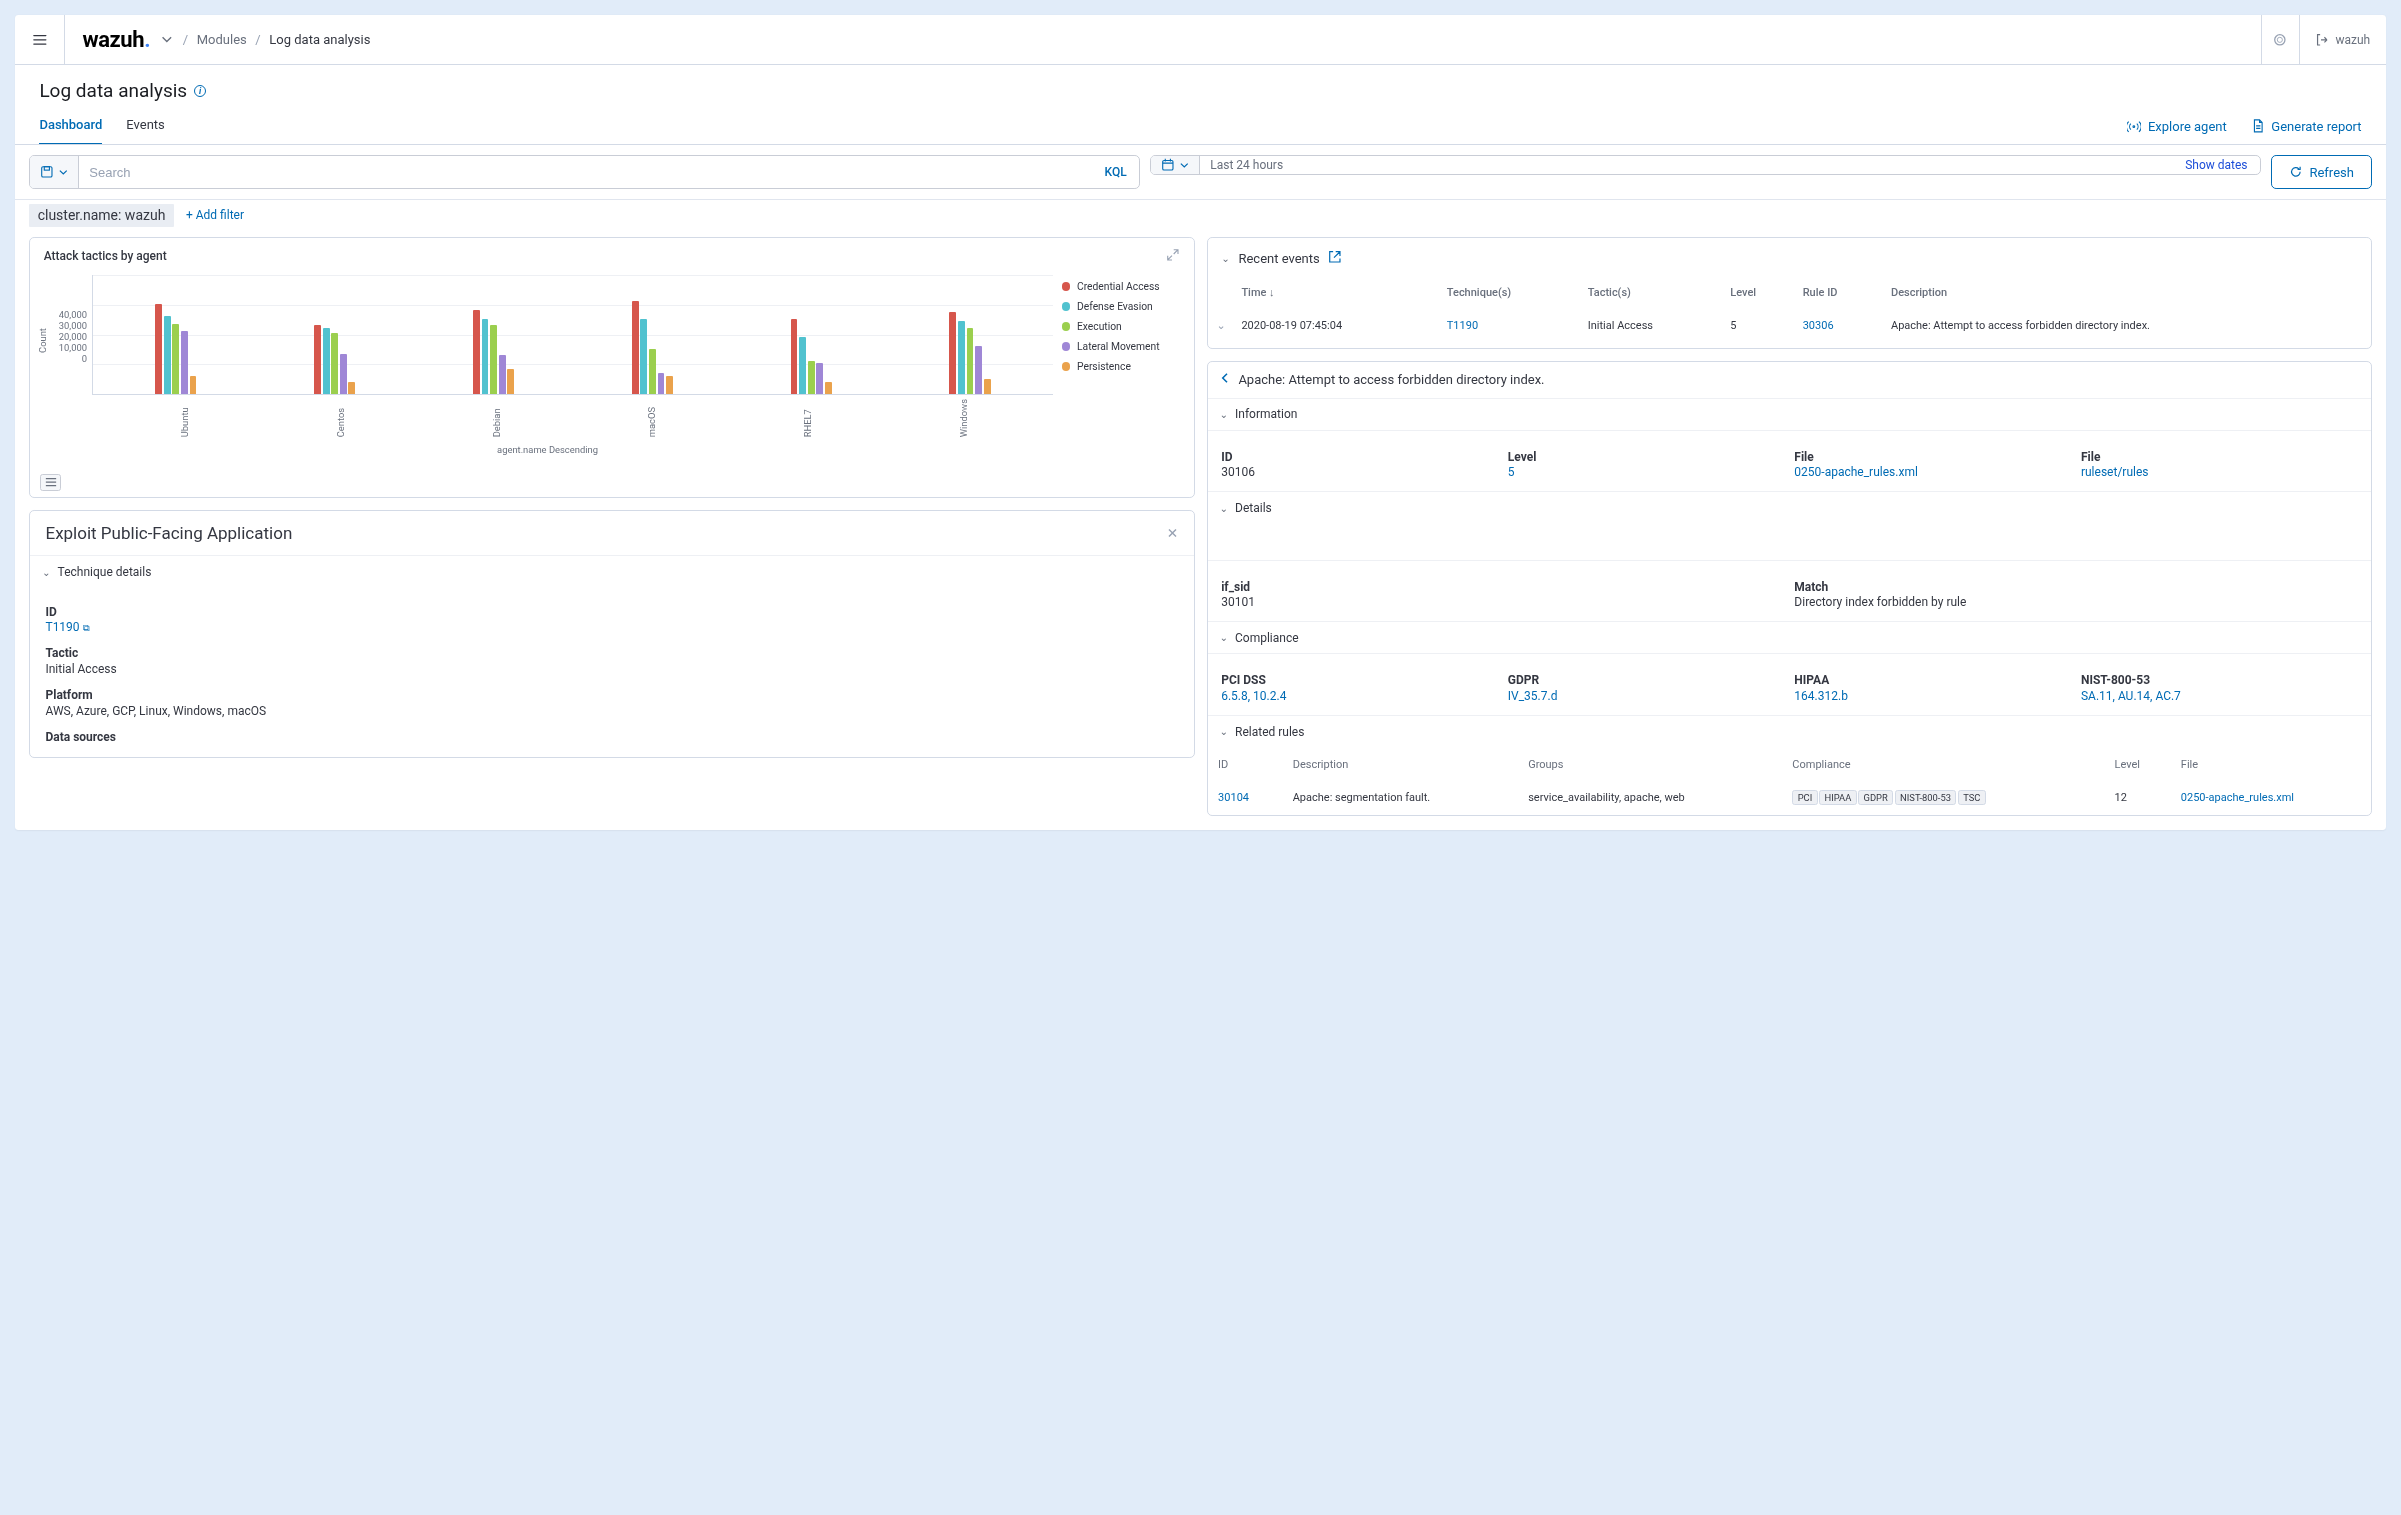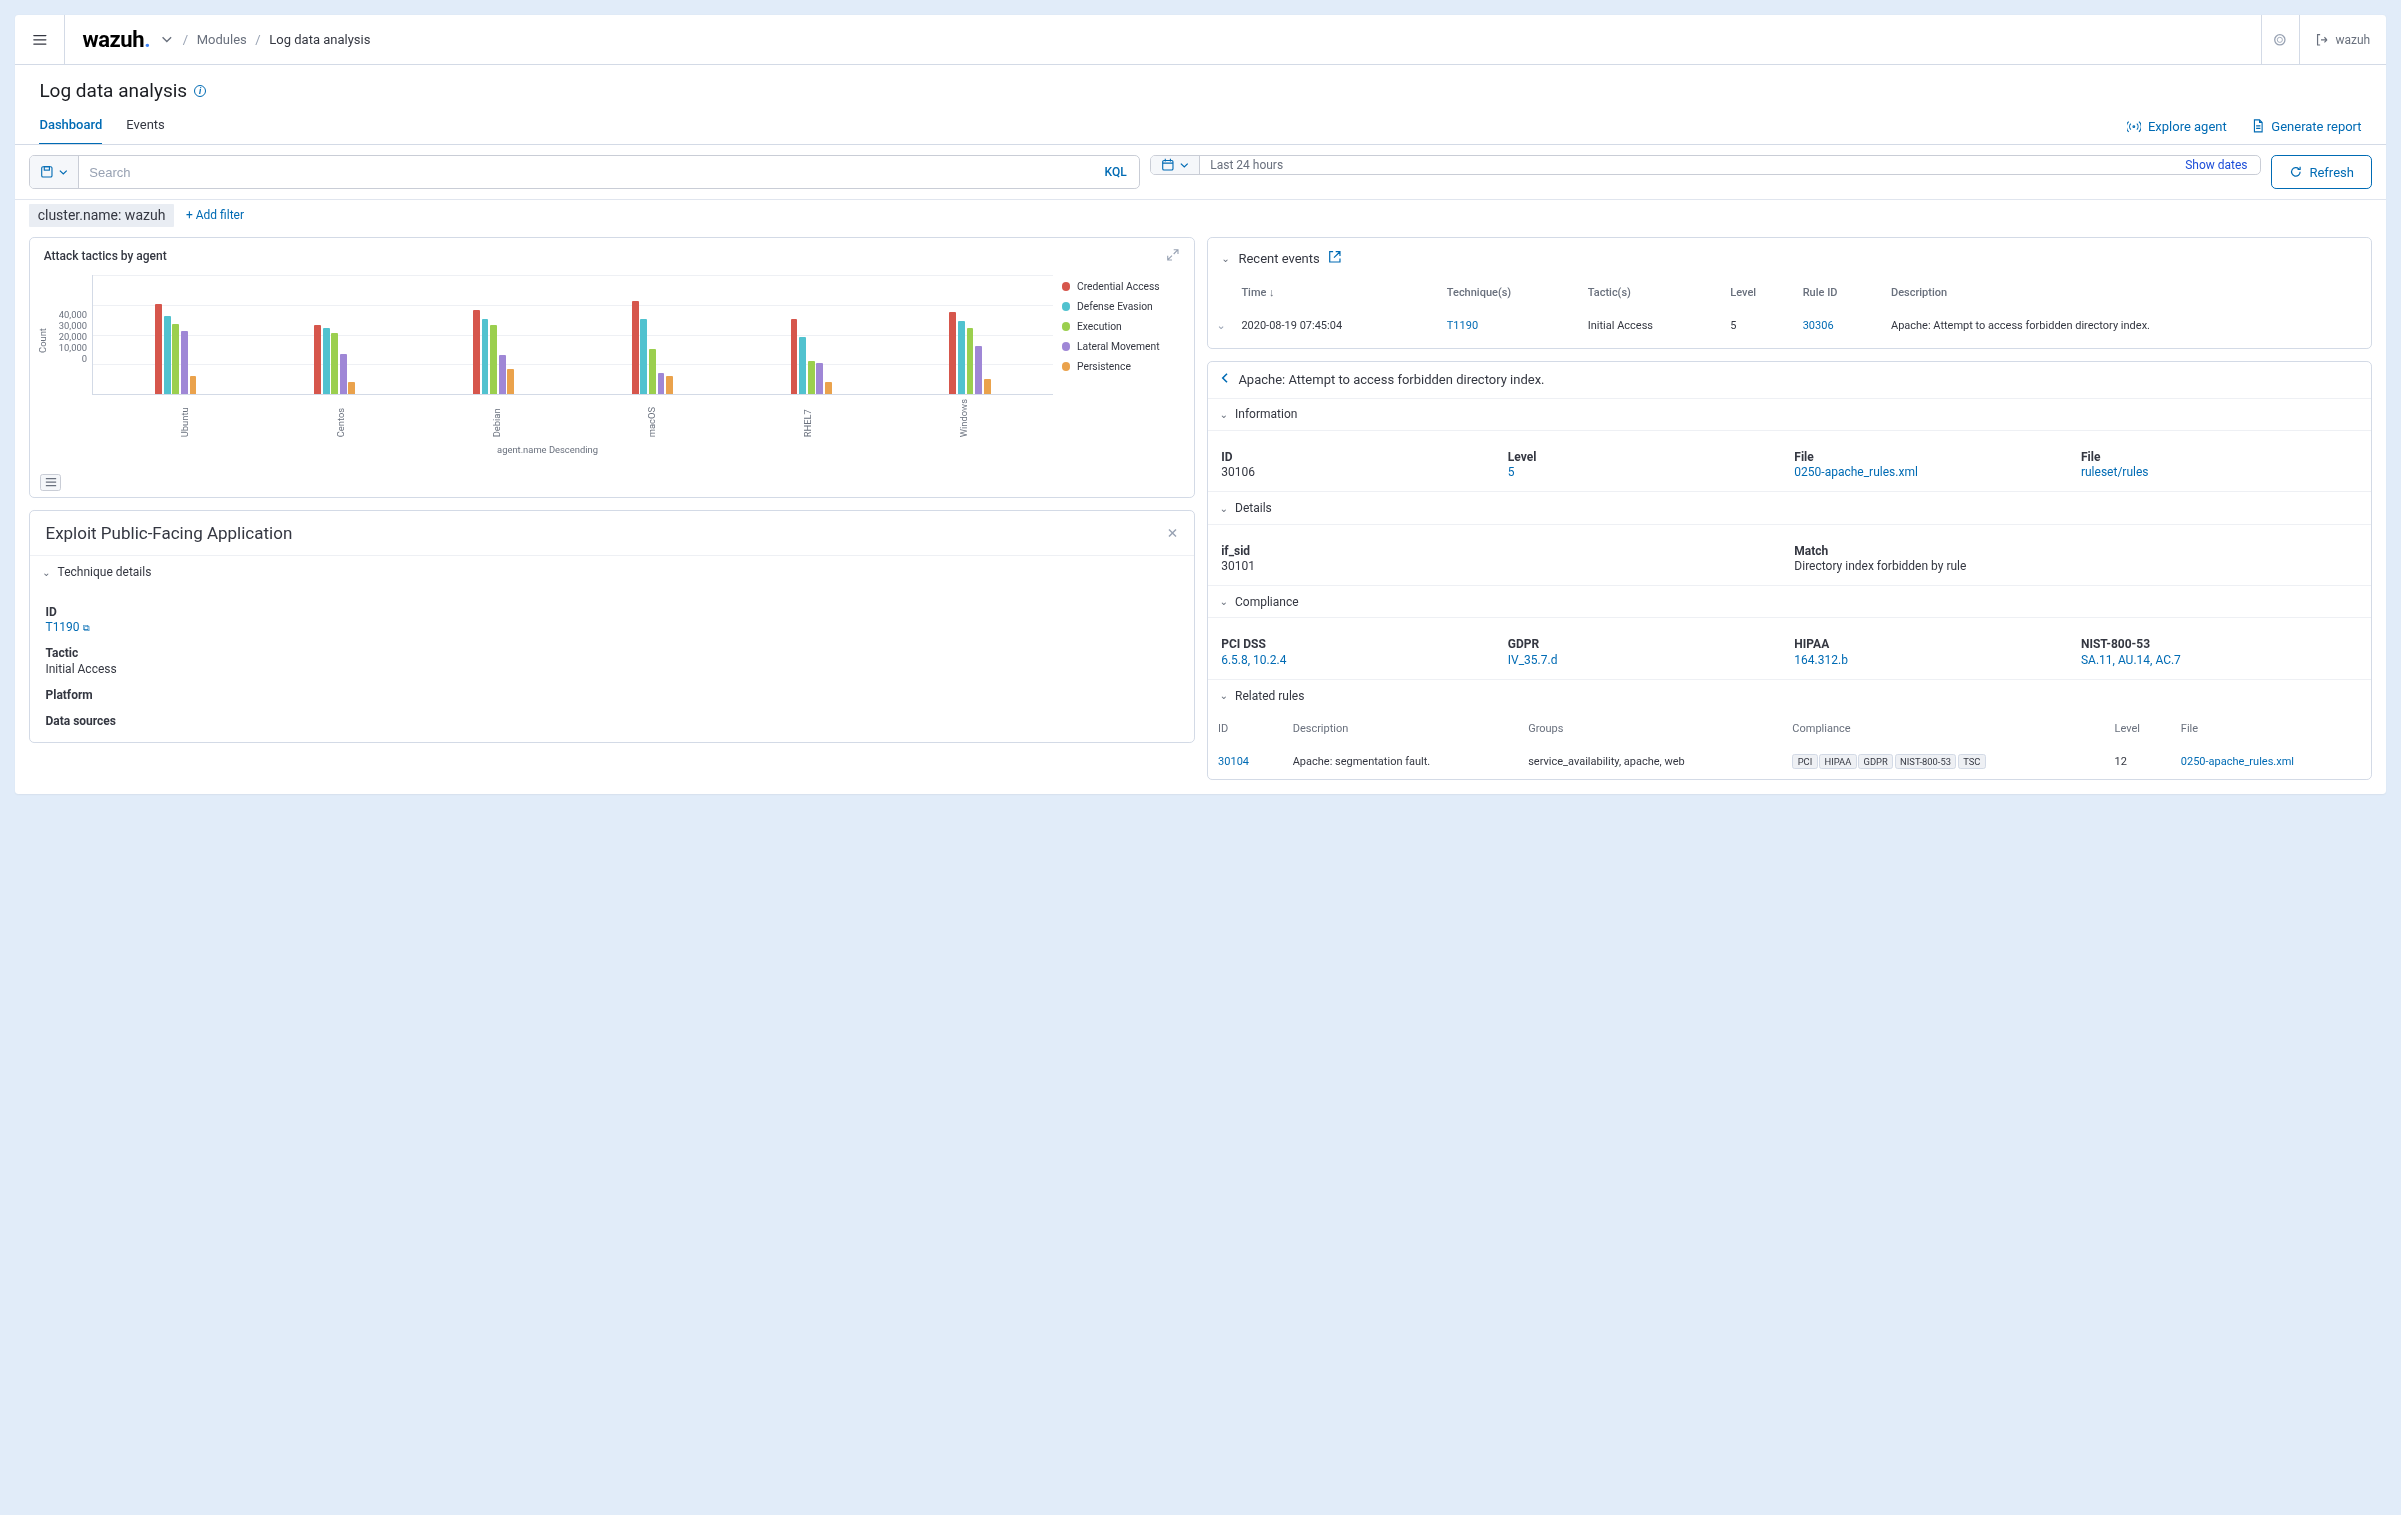--- a/index.html
+++ b/index.html
@@ -69,21 +69,21 @@
 .link { color:#006bb4; cursor:pointer; }
 .ext-icon { display:inline-block; margin-left:3.4px; font-size:9.4px; }
 .recent-head { display:flex; align-items:center; gap:8.6px; padding:12px 13.7px; font-size:13px; }
 .recent-table { width:100%; font-size:11px; }
 .recent-table th { text-align:left; font-weight:500; color:#69707d; padding:5.1px 6.9px; font-size:11px; }
 .recent-table td { padding:13.7px 6.9px; vertical-align:middle; }
 .chevron-cell { color:#98a2b3; cursor:pointer; width:17px; text-align:center; }
 .back-row { display:flex; align-items:center; gap:8.6px; padding:10.3px 13.7px; font-size:13px; }
 .back-chev { color:#006bb4; cursor:pointer; }
 .info-grid { display:grid; grid-template-columns:repeat(4,1fr); gap:3.4px 10.3px; padding:6.9px 13.7px 12px 13.7px; border-top:0.9px solid #eef0f4; }
-.info-grid2 { display:grid; grid-template-columns:repeat(2,1fr); gap:3.4px 10.3px; padding:6.9px 13.7px 12px 13.7px; border-top:0.9px solid #eef0f4; }
+.info-grid2 { display:grid; grid-template-columns:repeat(2,1fr); gap:3.4px 10.3px; padding:6.9px 13.7px 12px 13.7px; border-top:0.9px solid #eef0f4;margin-top:36px; }
 .rel-table { width:100%; font-size:11px; }
 .rel-table th { text-align:left; font-weight:400; color:#69707d; padding:8.6px 8.6px; }
 .rel-table td { padding:8.6px 8.6px; }
 .badge { display:inline-block; background:#eef0f4; border:0.9px solid #d3dae6; border-radius:2.6px; padding:0.9px 4.3px; font-size:9.4px; margin-right:1.7px; color:#343741; }
 .accordion-chev { color:#69707d; font-size:10.3px; }
 svg.ico { width:13.7px; height:13.7px; }
 </style>
 </head>
 <body>
 
@@ -314,20 +314,21 @@
         <div class="accordion-head">
           <span class="accordion-chev">⌄</span>
           <span>Technique details</span>
         </div>
         <div class="accordion-body">
           <div class="kv-label">ID</div>
           <div class="kv-val"><span class="link"><span>T1190</span><span class="ext-icon">⧉</span></span></div>
           <div class="kv-label">Tactic</div>
           <div class="kv-val">Initial Access</div>
           <div class="kv-label">Platform</div>
+          <div class="kv-val">AWS, Azure, GCP, Linux, Windows, macOS</div>
           <div class="kv-label">Data sources</div>
         </div>
       </div>
     </div>
 
     <div class="col">
       <div class="panel">
         <div class="recent-head">
           <span class="accordion-chev" style="cursor:pointer">⌄</span>
           <span>Recent events</span>

